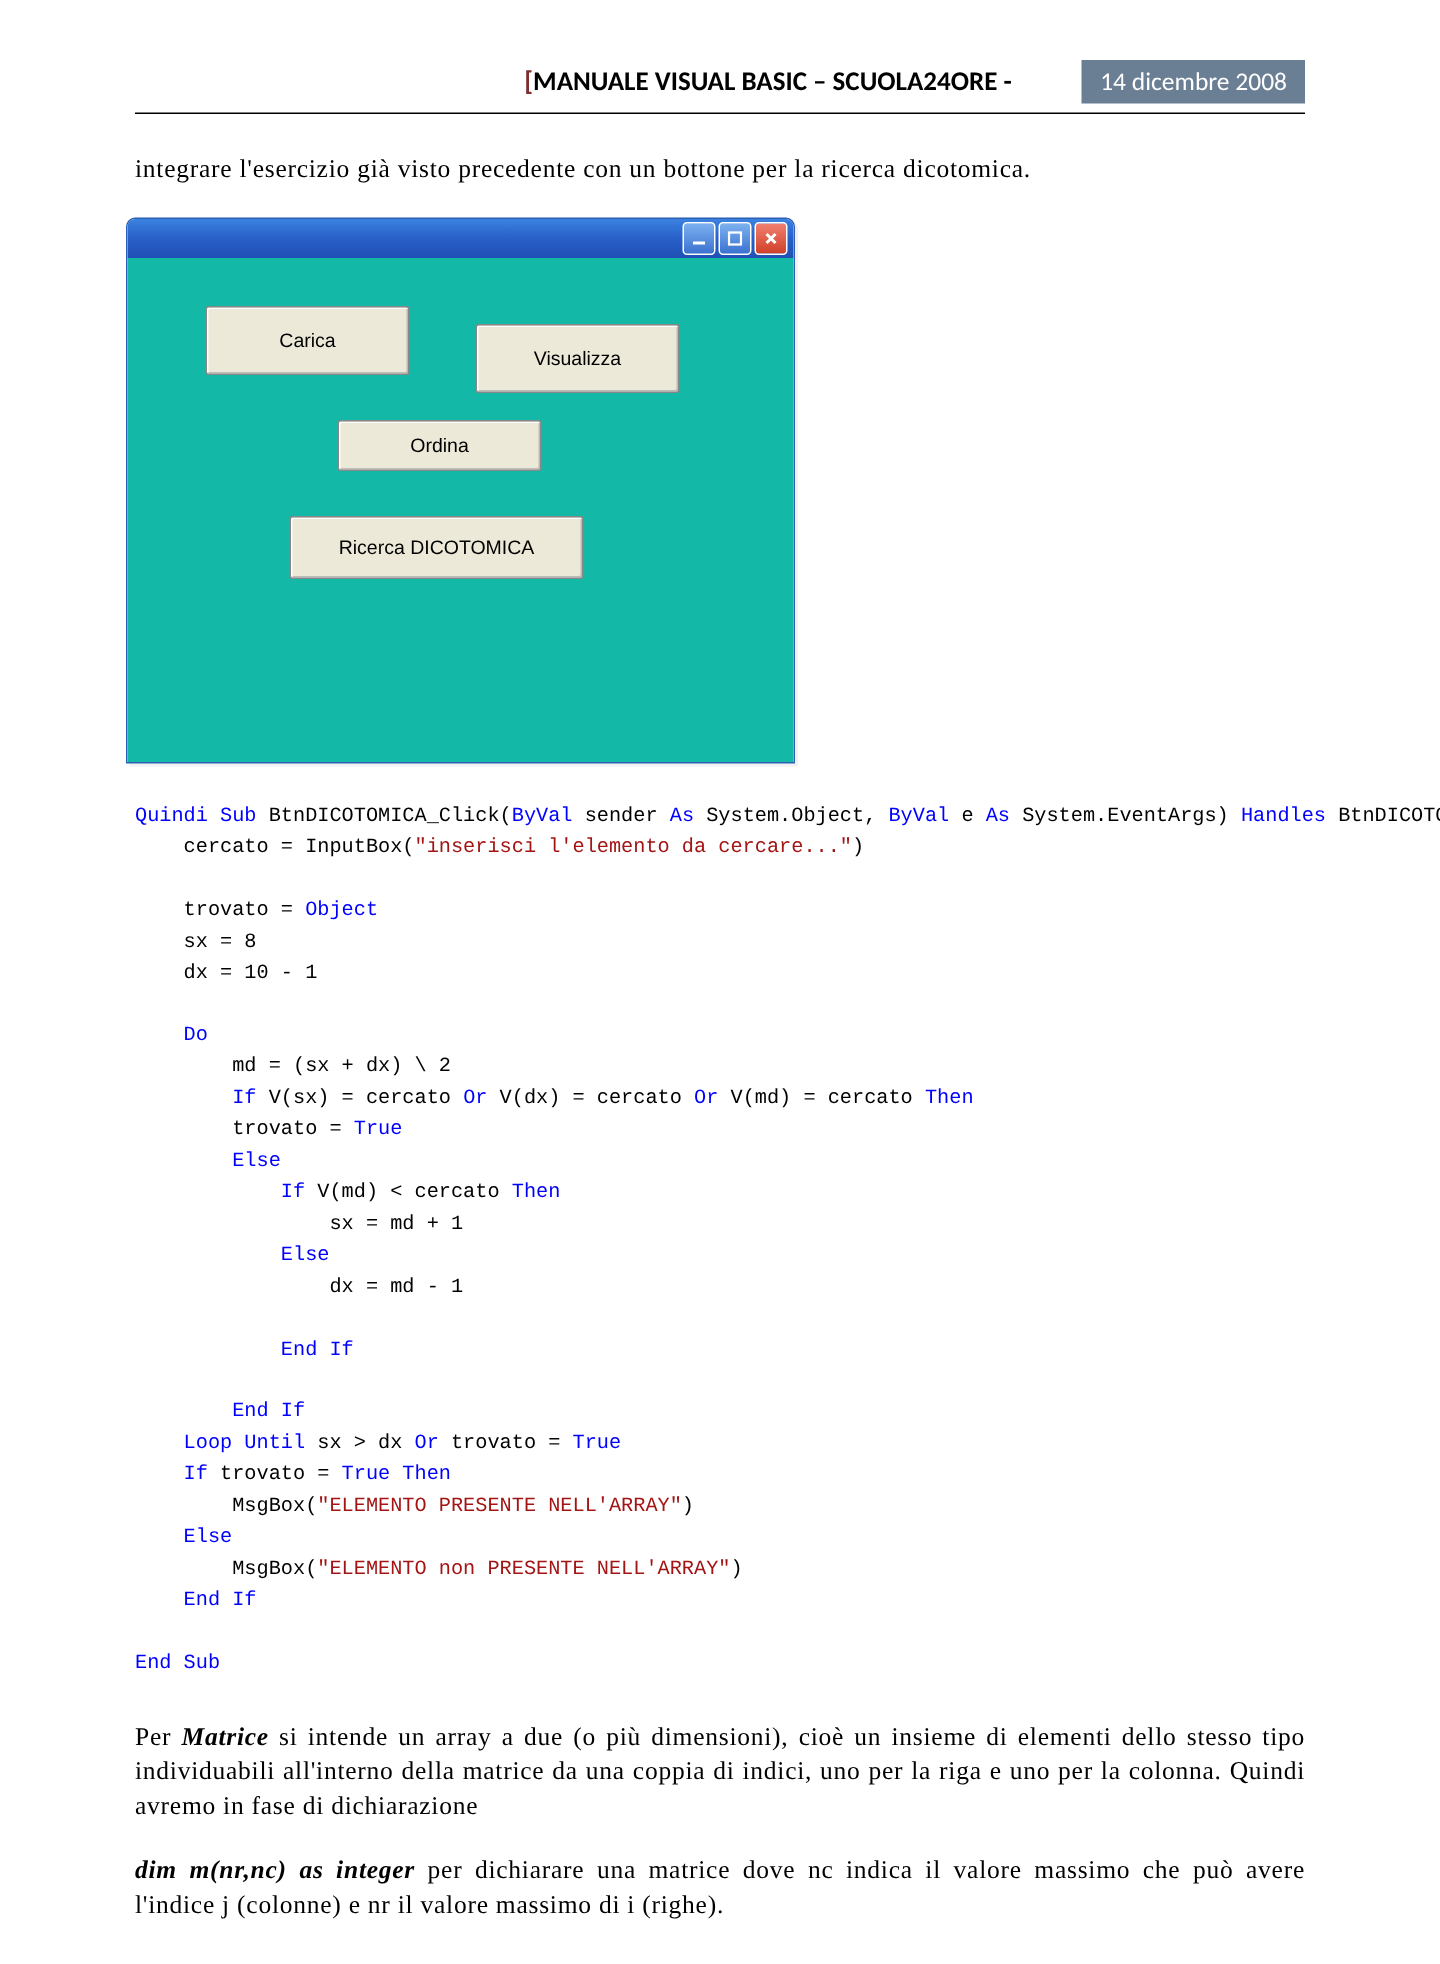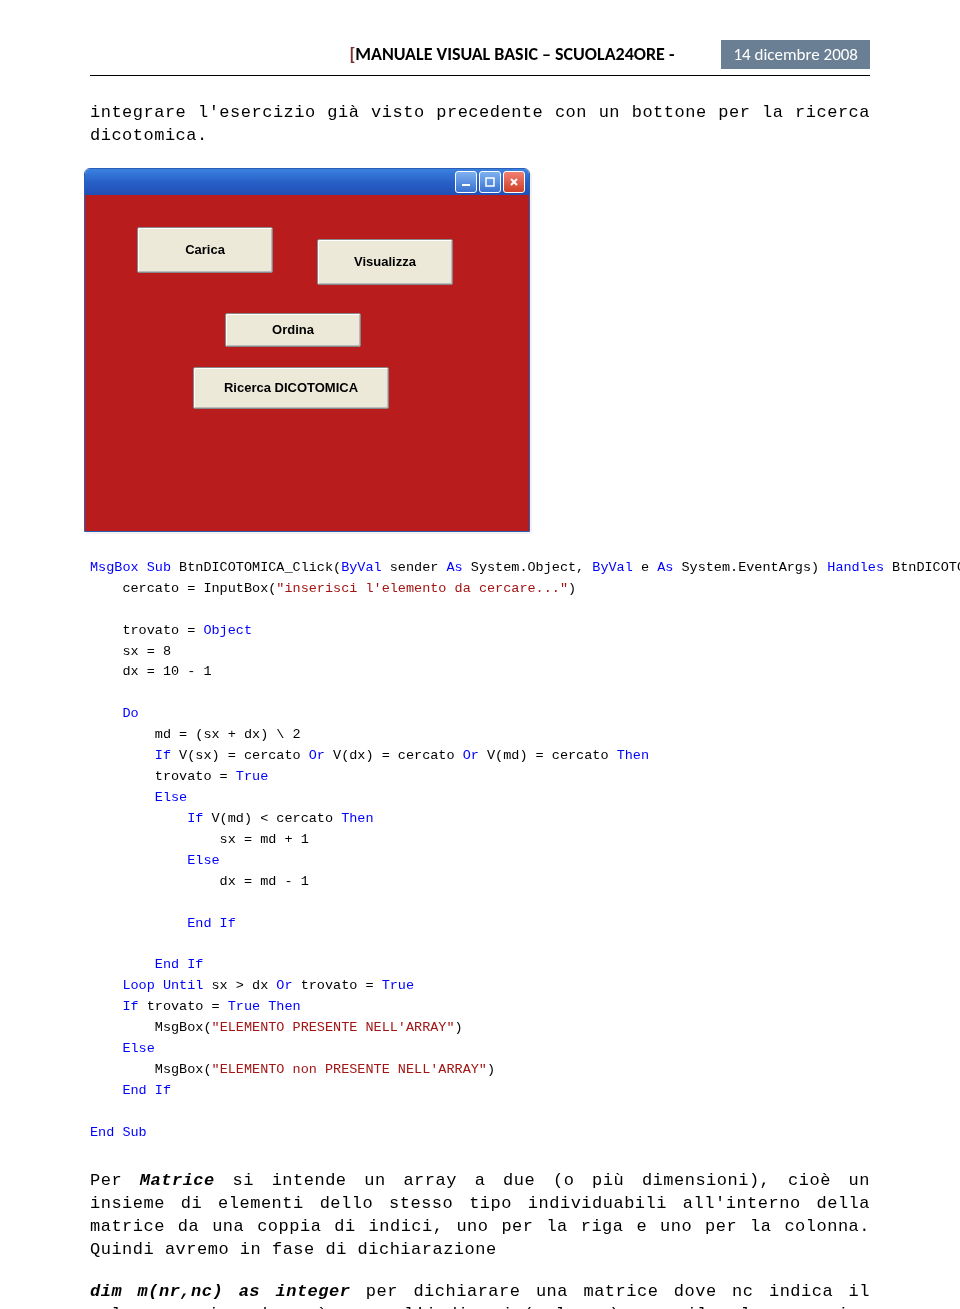--- a/index.html
+++ b/index.html
@@ -38,21 +38,21 @@
       font-size: 17px;
       padding: 4px 12px;
       white-space: nowrap;
     }
     .header-rule {
       border: none;
       border-top: 1px solid #000;
       margin: 0 0 26px 0;
     }
     .body-text {
-      font-family: Liberation Mono, monospace;
+      font-family: Liberation Serif, serif;
       font-size: 17px;
       line-height: 1.35;
       letter-spacing: 0.5px;
       color: #000;
       margin: 0 0 20px 0;
       text-align: justify;
     }
     .form-shot {
       margin: 10px 0 26px -6px;
     }
@@ -86,43 +86,42 @@
     }
     .win-xp-min, .win-xp-max {
       background: linear-gradient(to bottom, #7eb1f0, #3a72d0);
       border: 1px solid #fff;
     }
     .win-xp-close {
       background: linear-gradient(to bottom, #f08070, #d04028);
       border: 1px solid #fff;
     }
     .win-xp-body {
-      background: #b91c1c;
+      background: #14b8a6;
       height: 280px;
       padding: 36px 20px 20px 20px;
       position: relative;
-      font-weight: bold;
     }
     .vb-button {
       position: absolute;
       background: #ece9d8;
       border: 1px solid #888;
       border-radius: 2px;
       box-shadow: inset 1px 1px 0 #fff, inset -1px -1px 0 #bbb;
       text-align: center;
       font-size: 13px;
       color: #000;
       display: flex;
       align-items: center;
       justify-content: center;
       cursor: default;
     }
     .btn-carica { top: 32px; left: 52px; width: 134px; height: 44px; }
     .btn-visualizza { top: 44px; left: 232px; width: 134px; height: 44px; }
-    .btn-ordina { top: 118px; left: 140px; width: 134px; height: 32px; }
+    .btn-ordina { top: 108px; left: 140px; width: 134px; height: 32px; }
     .btn-ricerca { top: 172px; left: 108px; width: 194px; height: 40px; text-align: center; }
     .code-shot {
       margin: 10px 0 26px 0;
       font-family: "Courier New", monospace;
       font-size: 13.5px;
       line-height: 1.55;
       white-space: pre;
       color: #000;
     }
     .kw { color: #0000ff; }
@@ -176,21 +175,21 @@
       </div>
       <div class="win-xp-body">
         <div class="vb-button btn-carica">Carica</div>
         <div class="vb-button btn-visualizza">Visualizza</div>
         <div class="vb-button btn-ordina">Ordina</div>
         <div class="vb-button btn-ricerca">Ricerca DICOTOMICA</div>
       </div>
     </div>
   </div>
 
-  <div class="code-shot"><span class="kw">MsgBox Sub</span><span> BtnDICOTOMICA_Click(</span><span class="kw">ByVal</span><span> sender </span><span class="kw">As</span><span> System.Object, </span><span class="kw">ByVal</span><span> e </span><span class="kw">As</span><span> System.EventArgs) </span><span class="kw">Handles</span><span> BtnDICOTOM</span>
+  <div class="code-shot"><span class="kw">Quindi Sub</span><span> BtnDICOTOMICA_Click(</span><span class="kw">ByVal</span><span> sender </span><span class="kw">As</span><span> System.Object, </span><span class="kw">ByVal</span><span> e </span><span class="kw">As</span><span> System.EventArgs) </span><span class="kw">Handles</span><span> BtnDICOTOM</span>
 <span>    cercato = InputBox(</span><span class="str">"inserisci l'elemento da cercare..."</span><span>)</span>
 
 <span>    trovato = </span><span class="kw">Object</span>
 <span>    sx = 8</span>
 <span>    dx = 10 - 1</span>
 
 <span>    </span><span class="kw">Do</span>
 <span>        md = (sx + dx) \ 2</span>
 <span>        </span><span class="kw">If</span><span> V(sx) = cercato </span><span class="kw">Or</span><span> V(dx) = cercato </span><span class="kw">Or</span><span> V(md) = cercato </span><span class="kw">Then</span>
 <span>        trovato = </span><span class="kw">True</span>

